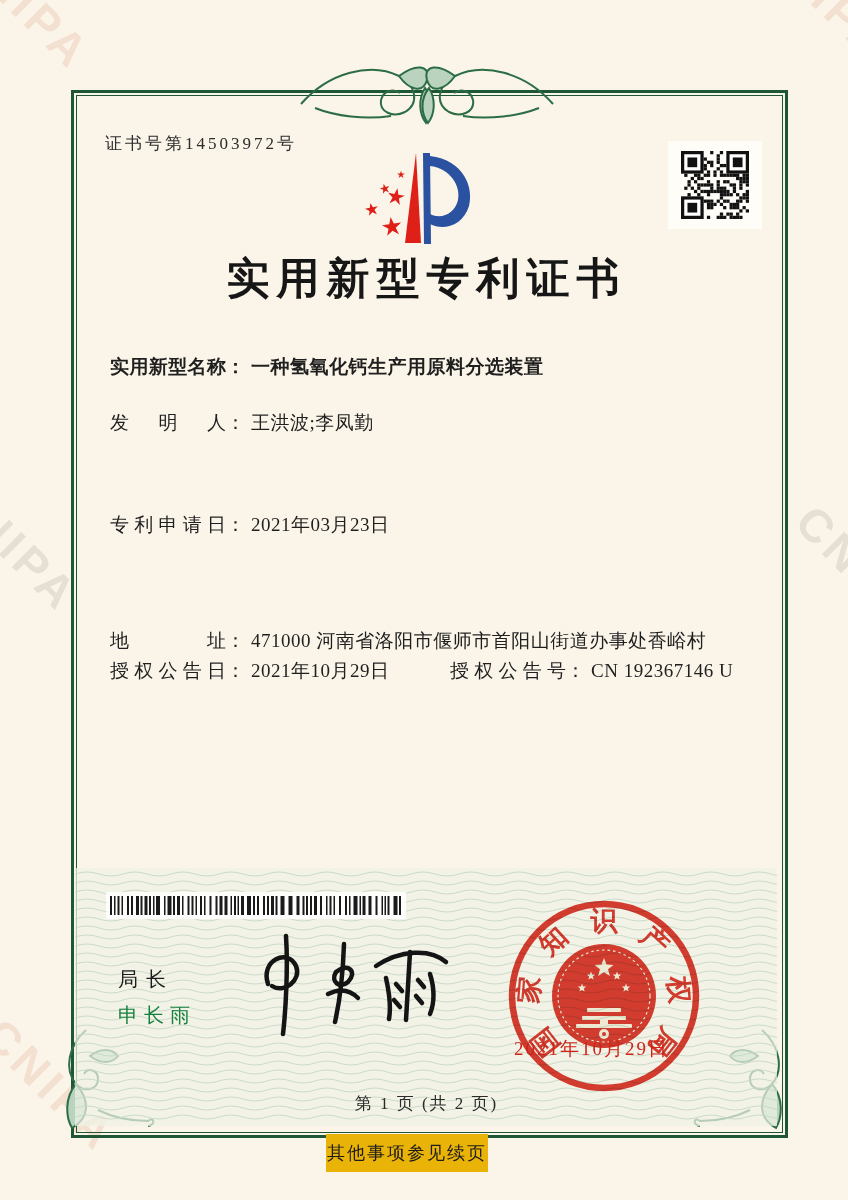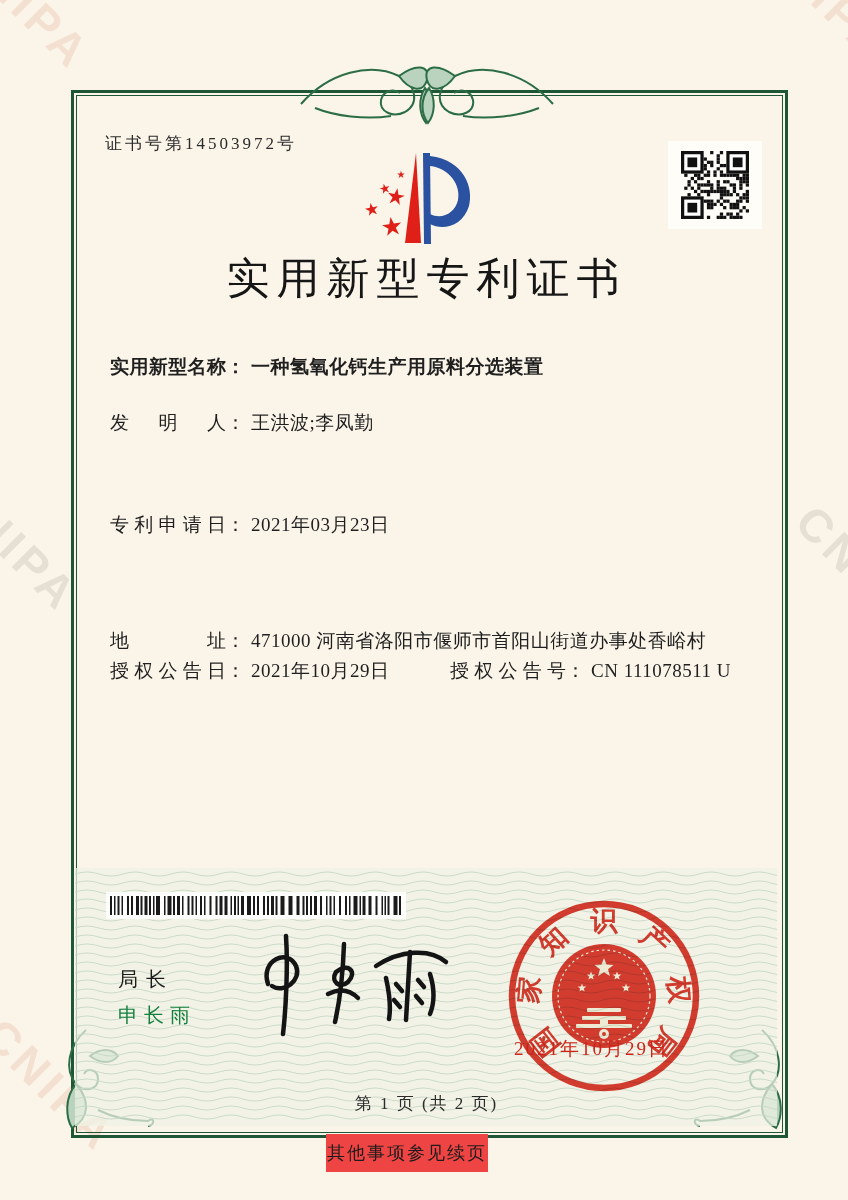--- a/index.html
+++ b/index.html
@@ -9,21 +9,21 @@
   .wm{position:absolute;font-family:"Liberation Sans","DejaVu Sans",sans-serif;font-weight:bold;
       font-size:46px;letter-spacing:5px;transform:rotate(45deg);white-space:nowrap;pointer-events:none;}
   .wm-pink{color:rgba(219,166,138,.26);}
   .wm-gray{color:rgba(150,140,132,.20);}
   
   #frame{position:absolute;left:71px;top:90px;width:711px;height:1042px;border:3px solid #1d5735;}
   #frame-inner{position:absolute;left:2px;top:2px;right:2px;bottom:2px;border:1px solid #1d5735;}
   
   #cert-no{position:absolute;left:105px;top:132px;font-size:17px;letter-spacing:3px;color:#2b2b2b;}
   #title{position:absolute;left:71px;top:250px;width:711px;text-align:center;font-size:43px;
-         font-weight:normal;letter-spacing:7px;color:#161616;}
+         font-weight:bold;letter-spacing:7px;color:#161616;}
   
   .f-row{position:absolute;left:110px;font-size:19px;color:#1f1f1f;white-space:nowrap;}
   .f-label{display:inline-block;width:116px;text-align:justify;text-align-last:justify;}
   .f-colon{display:inline-block;}
   .f-value{margin-left:6px;letter-spacing:.5px;}
   .f-sub{position:absolute;left:340px;top:0;}
   
   #body-text{position:absolute;left:108px;top:698px;width:652px;font-size:19px;line-height:33px;
              color:#1c1c1c;text-align:justify;}
   #body-text p{margin:0;text-indent:2em;}
@@ -34,21 +34,21 @@
   #qr-pad{position:absolute;left:668px;top:141px;width:94px;height:88px;background:#fffdf8;}
   #qr{position:absolute;left:681px;top:151px;}
   #director-role{position:absolute;left:118px;top:966px;font-size:20px;letter-spacing:8px;color:#1c1c1c;z-index:3;}
   #director-name{position:absolute;left:118px;top:1002px;font-size:20px;letter-spacing:6px;color:#15803d;z-index:3;}
   #signature{position:absolute;left:240px;top:922px;z-index:3;}
   #seal{position:absolute;left:504px;top:896px;z-index:3;opacity:.93;mix-blend-mode:multiply;}
   #seal-date{position:absolute;left:514px;top:1036px;width:190px;font-size:19px;letter-spacing:2px;
              color:#cf2318;z-index:4;white-space:nowrap;}
   #page-info{position:absolute;left:71px;top:1092px;width:711px;text-align:center;font-size:17px;
              letter-spacing:2px;color:#2b2b2b;z-index:3;}
-  #note-box{position:absolute;left:326px;top:1134px;width:162px;height:38px;background:#ef4444;
+  #note-box{position:absolute;left:326px;top:1134px;width:162px;height:38px;background:#eab308;
             text-align:center;line-height:38px;font-size:18px;letter-spacing:2px;color:#1c1c1c;}
   
   .orn{position:absolute;pointer-events:none;}
 </style>
 </head>
 <body>
 
 <div id="page">
 
   <div class="wm wm-pink" style="left:-58px;top:-24px;">CNIPA</div>
@@ -288,21 +288,21 @@
   </div>
   <div class="f-row" style="top:512px;">
     <span class="f-label">专利申请日</span><span class="f-colon">：</span><span class="f-value">2021年03月23日</span>
   </div>
   <div class="f-row" style="top:628px;">
     <span class="f-label">地址</span><span class="f-colon">：</span><span class="f-value">471000 河南省洛阳市偃师市首阳山街道办事处香峪村</span>
   </div>
   <div class="f-row" style="top:658px;">
     <span class="f-label">授权公告日</span><span class="f-colon">：</span><span class="f-value">2021年10月29日</span>
     <span class="f-sub">
-      <span class="f-label">授权公告号</span><span class="f-colon">：</span><span class="f-value">CN 111078511 U</span>
+      <span class="f-label">授权公告号</span><span class="f-colon">：</span><span class="f-value">CN 192367146 U</span>
     </span>
   </div>
 
 
   <div id="barcode-pad"></div>
   <svg id="barcode" width="292" height="19">
       <rect x="0.0" y="0" width="2" height="19" fill="#1a1a1a"></rect>
       <rect x="4.0" y="0" width="1.5" height="19" fill="#1a1a1a"></rect>
       <rect x="7.5" y="0" width="2" height="19" fill="#1a1a1a"></rect>
       <rect x="11.5" y="0" width="1.5" height="19" fill="#1a1a1a"></rect>

